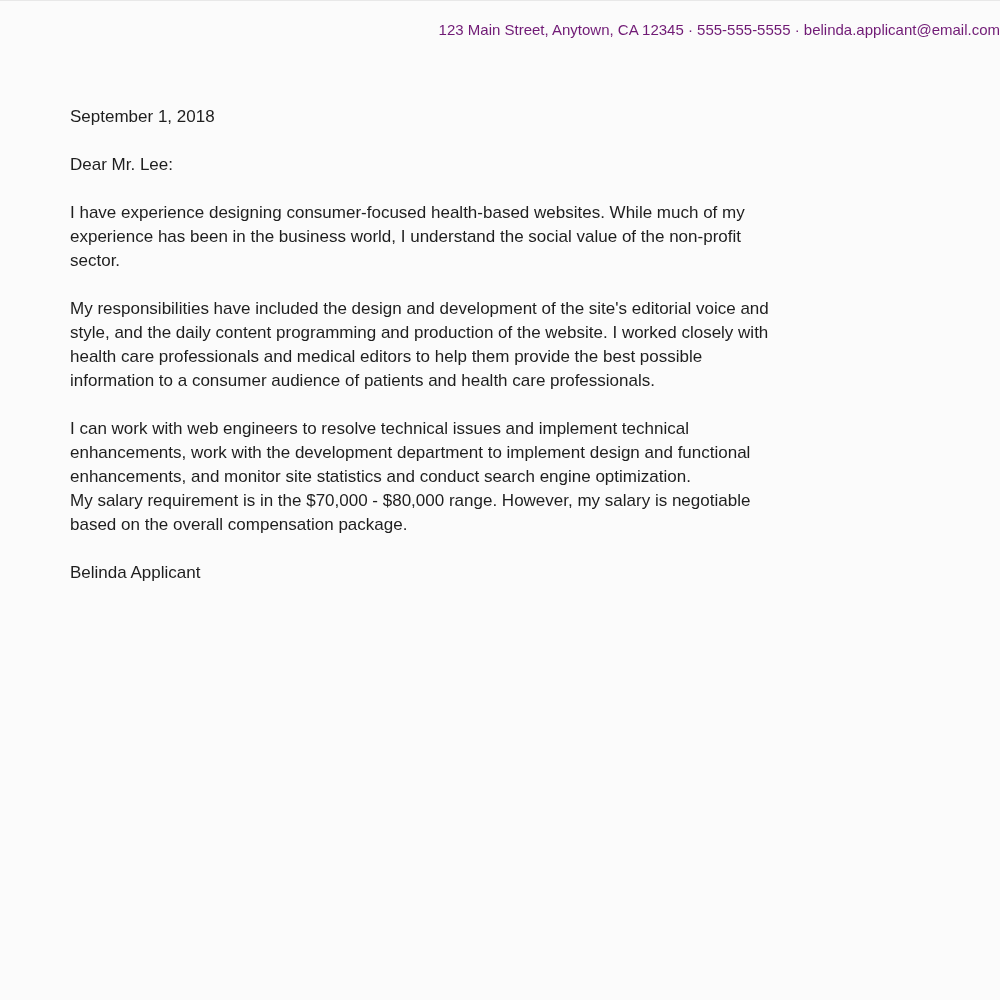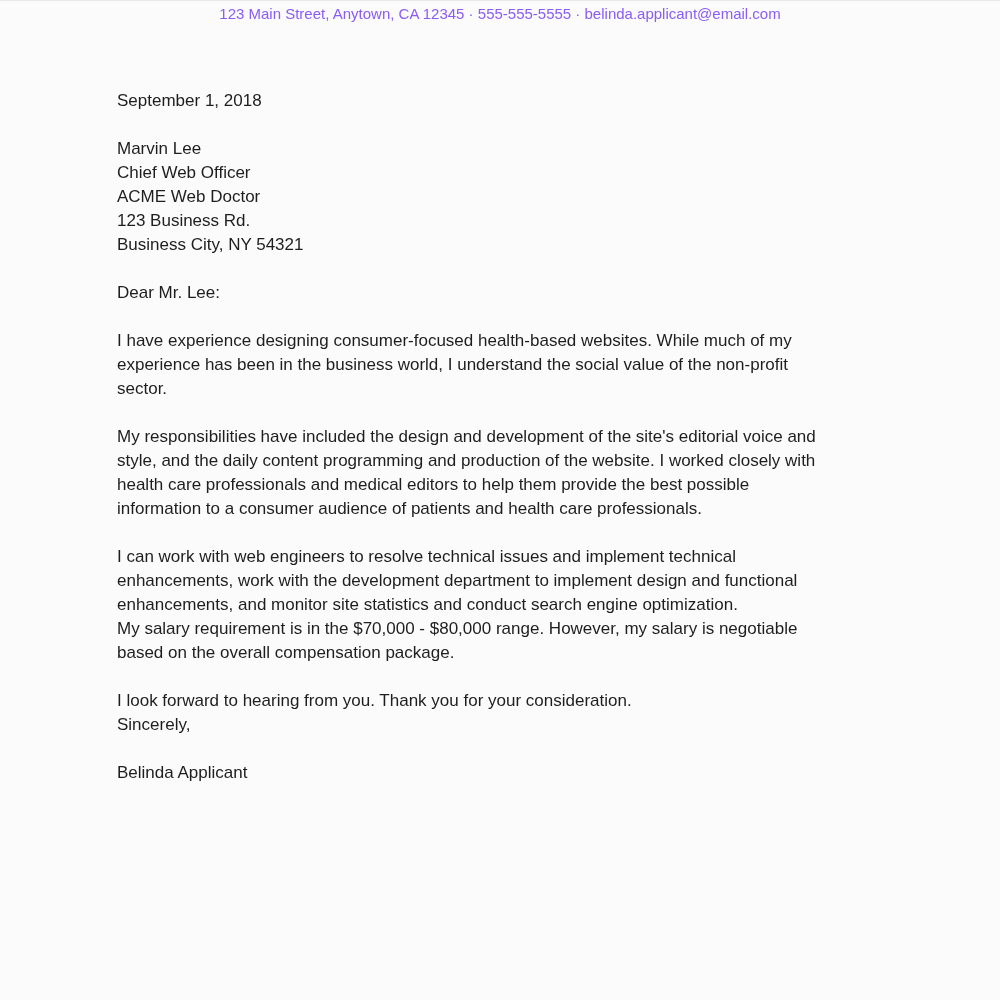--- a/index.html
+++ b/index.html
@@ -12,28 +12,28 @@
     width: 1000px;
     height: 1000px;
     box-sizing: border-box;
     background: #fbfbfb;
     border-top: 1px solid #e8e8e8;
     overflow: hidden;
     font-family: "Liberation Sans", sans-serif;
     color: #1e1e1e;
   }
   .letterhead {
-    padding-top: 2px;
-    text-align: center;
+    padding-top: 18px;
+    text-align: right;
     font-size: 15px;
     line-height: 22px;
-    color: #8b5cf6;
+    color: #701a75;
   }
   .letter-body {
-    margin: 64px 0 0 117px;
+    margin: 64px 0 0 70px;
     width: 880px;
     font-size: 17px;
     line-height: 24px;
   }
   .block {
     margin: 0 0 24px 0;
     white-space: pre-line;
   }
   .recipient-block {
     margin: 0 0 24px 0;
@@ -46,47 +46,38 @@
 <body>
 
 <div class="page">
 
   <div class="letterhead">123 Main Street, Anytown, CA 12345 · 555-555-5555 · belinda.applicant@email.com</div>
 
   <div class="letter-body">
 
     <div class="block">September 1, 2018</div>
 
-    <div class="recipient-block">
-      <div class="recipient-line">Marvin Lee</div>
-      <div class="recipient-line">Chief Web Officer</div>
-      <div class="recipient-line">ACME Web Doctor</div>
-      <div class="recipient-line">123 Business Rd.</div>
-      <div class="recipient-line">Business City, NY 54321</div>
-    </div>
 
     <div class="block">Dear Mr. Lee:</div>
 
 
     <p class="block">I have experience designing consumer-focused health-based websites. While much of my
 experience has been in the business world, I understand the social value of the non-profit
 sector.</p>
 
     <p class="block">My responsibilities have included the design and development of the site's editorial voice and
 style, and the daily content programming and production of the website. I worked closely with
 health care professionals and medical editors to help them provide the best possible
 information to a consumer audience of patients and health care professionals.</p>
 
 
     <p class="block">I can work with web engineers to resolve technical issues and implement technical
 enhancements, work with the development department to implement design and functional
 enhancements, and monitor site statistics and conduct search engine optimization.
 My salary requirement is in the $70,000 - $80,000 range. However, my salary is negotiable
 based on the overall compensation package.</p>
 
-    <p class="block">I look forward to hearing from you. Thank you for your consideration.
-Sincerely,</p>
 
 
     <div class="block">Belinda Applicant</div>
 
   </div>
 </div>
 
 </body></html>

